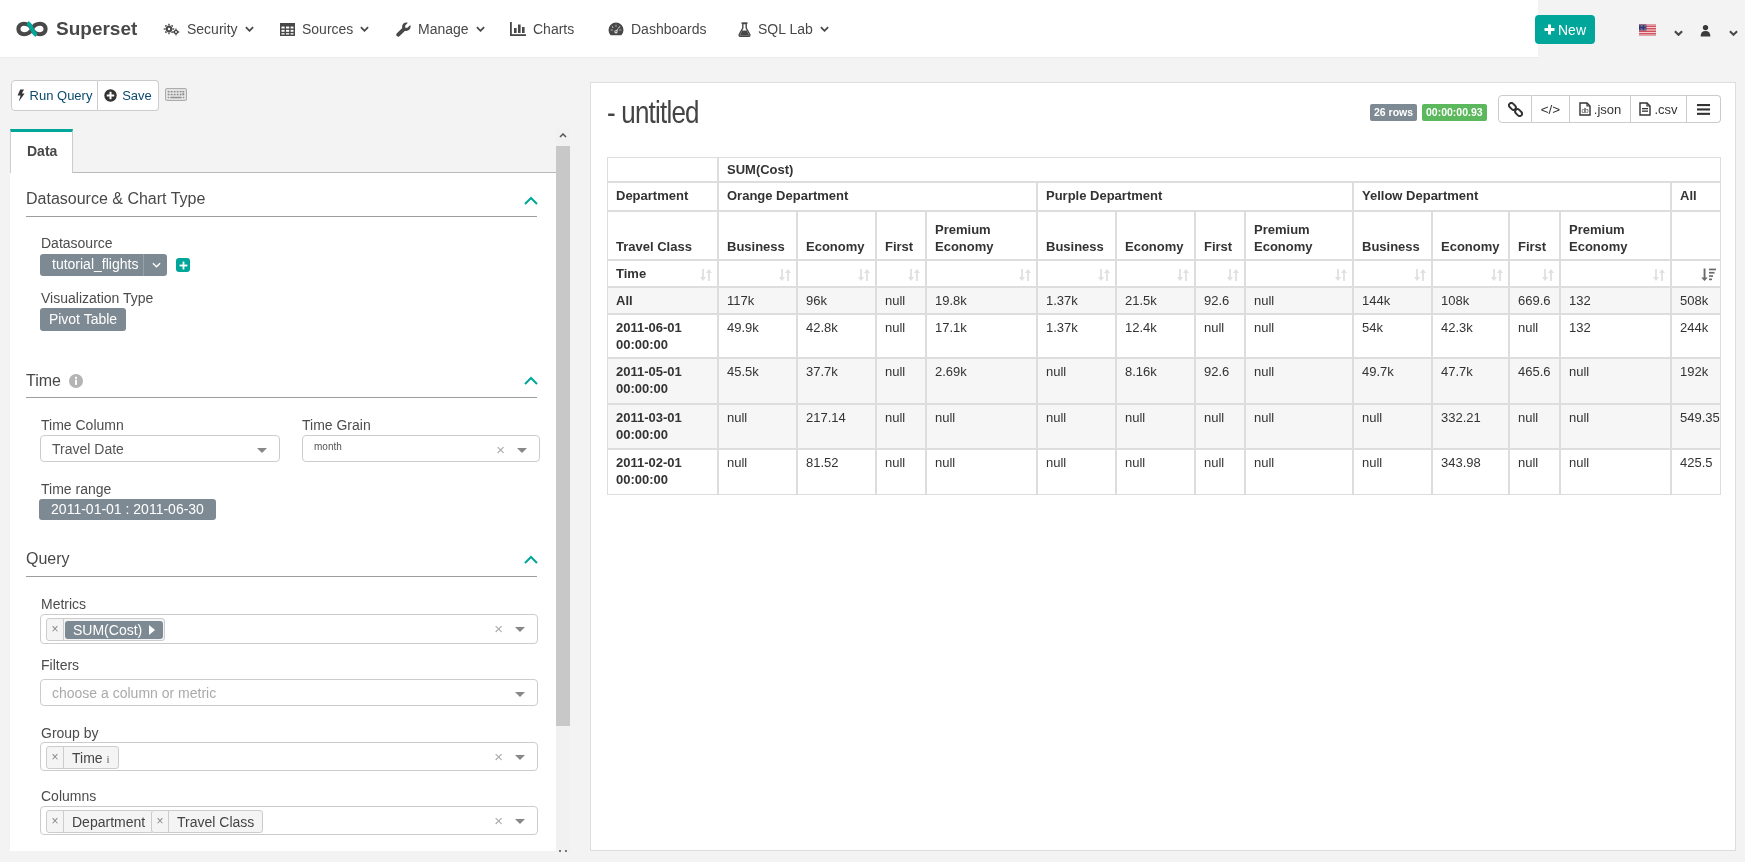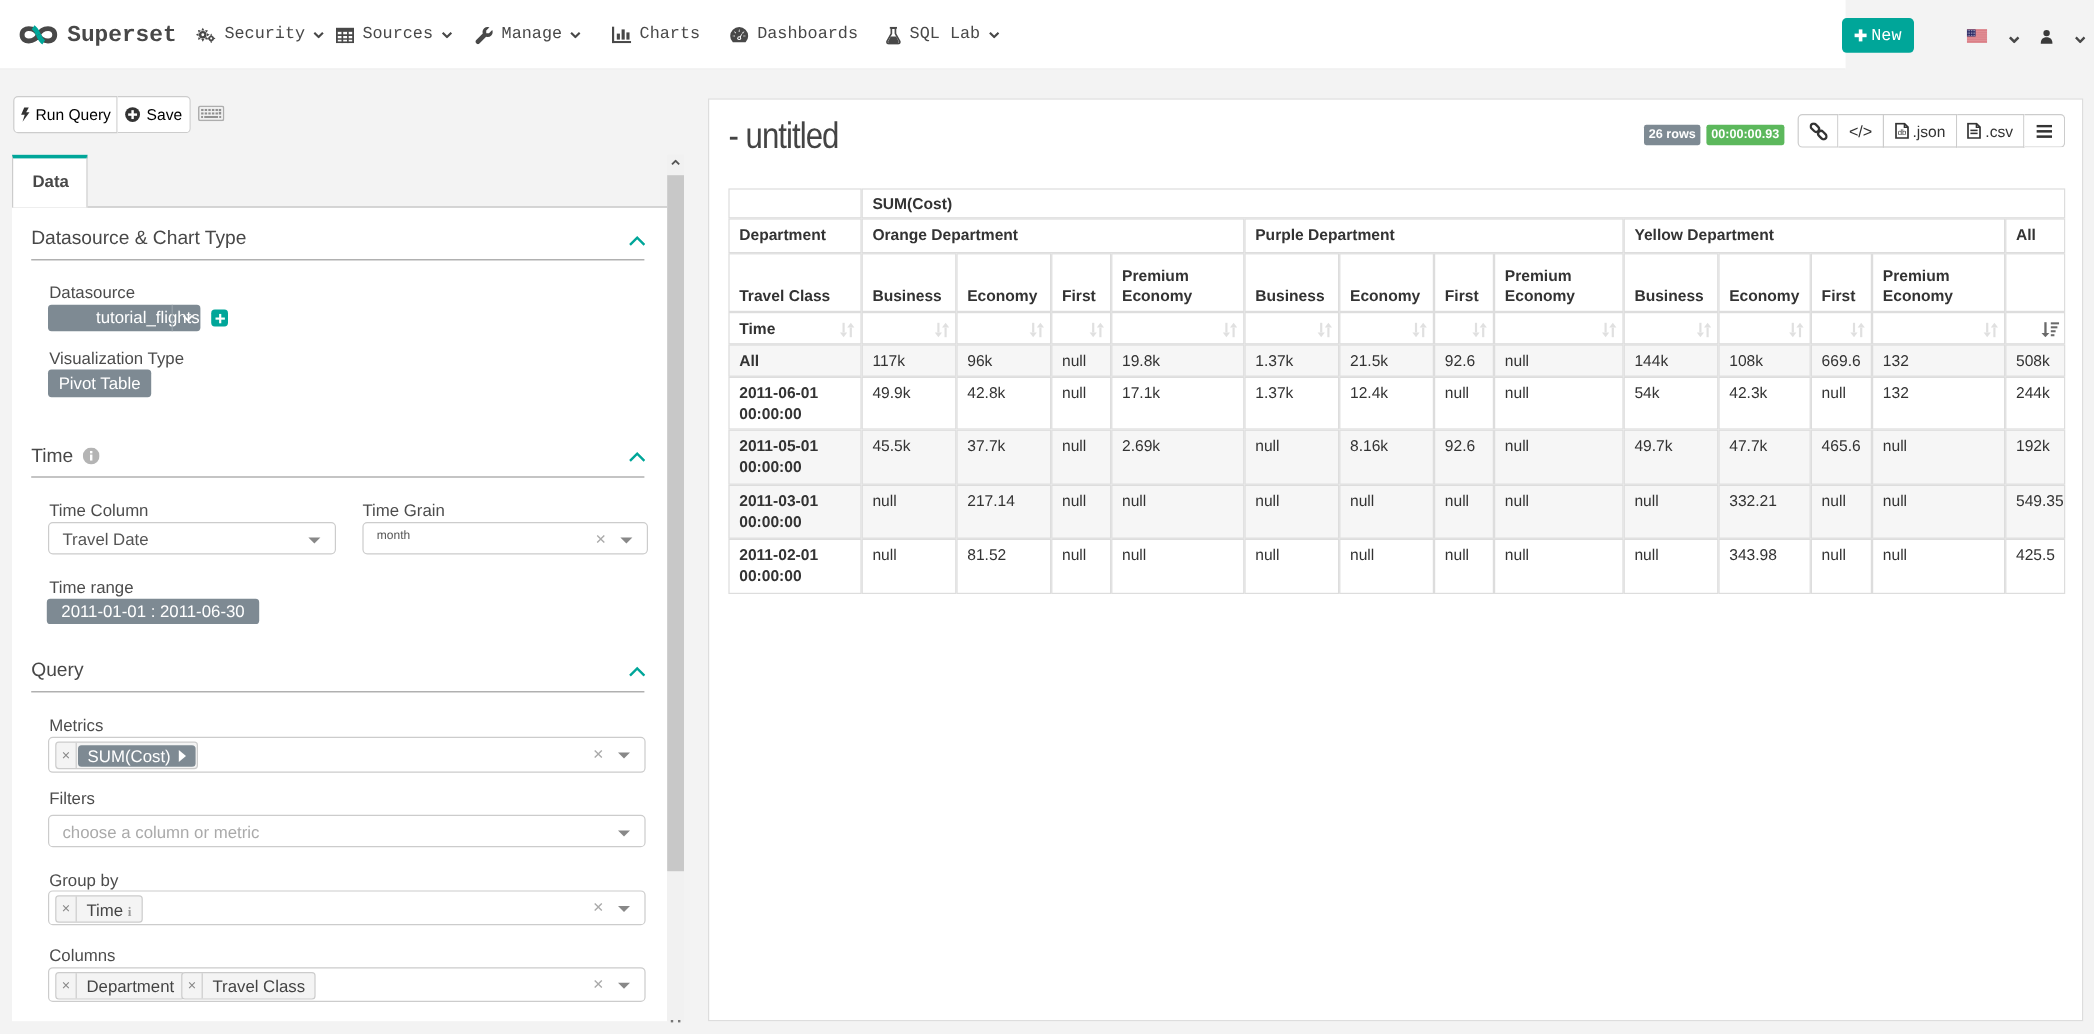--- a/index.html
+++ b/index.html
@@ -1,30 +1,30 @@
 <!DOCTYPE html>
 <html><head>
 <meta charset="utf-8">
 <style>
 * { margin:0; padding:0; box-sizing:border-box; }
 html,body { width:1745px; height:862px; overflow:hidden; }
 body { font-family:"Liberation Sans", sans-serif; background:#f3f3f3; color:#484848; position:relative; }
 .abs { position:absolute; }
 
 
-#navbar { position:absolute; top:0; left:0; width:1538px; height:58px; background:#fff; border-bottom:1px solid #ebebeb;font-family:Liberation Mono, monospace; }
+#navbar { position:absolute; top:0; left:0; width:1538px; height:58px; background:#fff; border-bottom:1px solid #ebebeb; }
 .navitem { position:absolute; top:0; height:58px; display:flex; align-items:center; gap:7px; font-size:14px; color:#484848; }
 .navitem svg { display:block; }
 .caret-dn { width:9px; height:6px; }
 #logo-txt { font-size:19px; font-weight:bold; color:#484848; letter-spacing:0px; }
 #btn-new { position:absolute; left:1535px; top:15px; width:60px; height:29px; background:#00a699; border-radius:4px; color:#fff; font-size:14px; display:flex; align-items:center; justify-content:center; gap:3px; }
 
 
 #btn-group-left { position:absolute; left:11px; top:80px; height:31px; display:flex; }
-.btnw { height:31px; background:#fff; border:1px solid #ccc; font-size:13px; color:#000000; display:flex; align-items:center; justify-content:center; gap:5px; }
+.btnw { height:31px; background:#fff; border:1px solid #ccc; font-size:13px; color:#0c4a6e; display:flex; align-items:center; justify-content:center; gap:5px; }
 #btn-run { width:87px; border-radius:4px 0 0 4px; }
 #btn-save { width:61px; border-left:none; border-radius:0 4px 4px 0; }
 
 #tab-data { position:absolute; left:10px; top:129px; width:63px; height:44px; background:#fff; border:1px solid #ccc; border-top:3px solid #00a699; border-bottom:none; z-index:3; font-size:14px; font-weight:bold; color:#484848; padding:11px 0 0 16px; }
 #left-panel { position:absolute; left:10px; top:172px; width:546px; height:679px; background:#fff; border-top:1px solid #b9b9b9; }
 
 .sec-title { position:absolute; left:26px; font-size:16px; color:#484848; }
 .sec-hr { position:absolute; left:26px; width:511px; border-top:1px solid #9d9d9d; }
 .chev-up { position:absolute; left:524px; }
 .ctl-label { position:absolute; font-size:14px; color:#4c4c4c; }
@@ -243,21 +243,21 @@
     <path d="M1 4 L4 1 L7 4" fill="none" stroke="#555" stroke-width="1.5"></path>
   </svg>
 
 <div class="sec-title" style="top:190px;">Datasource &amp; Chart Type</div>
 <svg class="chev-up" style="top:196px;" width="14" height="9" viewBox="0 0 14 9">
     <path d="M1 8 L7 2 L13 8" fill="none" stroke="#00a699" stroke-width="2"></path>
   </svg>
 <div class="sec-hr" style="top:216px;"></div>
 <div class="ctl-label" style="left:41px; top:235px;">Datasource</div>
 <div class="pill" style="left:40px; top:254px; width:127px; height:22px;">
-  <span style="position:absolute; left:12px; top:2px;margin-left:28px;">tutorial_flights</span>
+  <span style="position:absolute; left:12px; top:2px;">tutorial_flights</span>
   <span style="position:absolute; left:103px; top:0; bottom:0; border-left:1px solid #97a1a8;"></span>
   <svg style="position:absolute; right:6px; top:8px;" width="9" height="6" viewBox="0 0 10 6">
       <path d="M1 1 L5 5 L9 1" fill="none" stroke="#fff" stroke-width="1.6"></path>
     </svg>
 </div>
 <div class="abs" style="left:176px; top:258px; width:14px; height:14px; background:#00a699; border-radius:3px;">
   <svg style="position:absolute; left:2.5px; top:2.5px;" width="9" height="9" viewBox="0 0 9 9">
       <rect x="3.6" y="0.6" width="1.8" height="7.8" fill="#fff"></rect>
       <rect x="0.6" y="3.6" width="7.8" height="1.8" fill="#fff"></rect>
     </svg>

